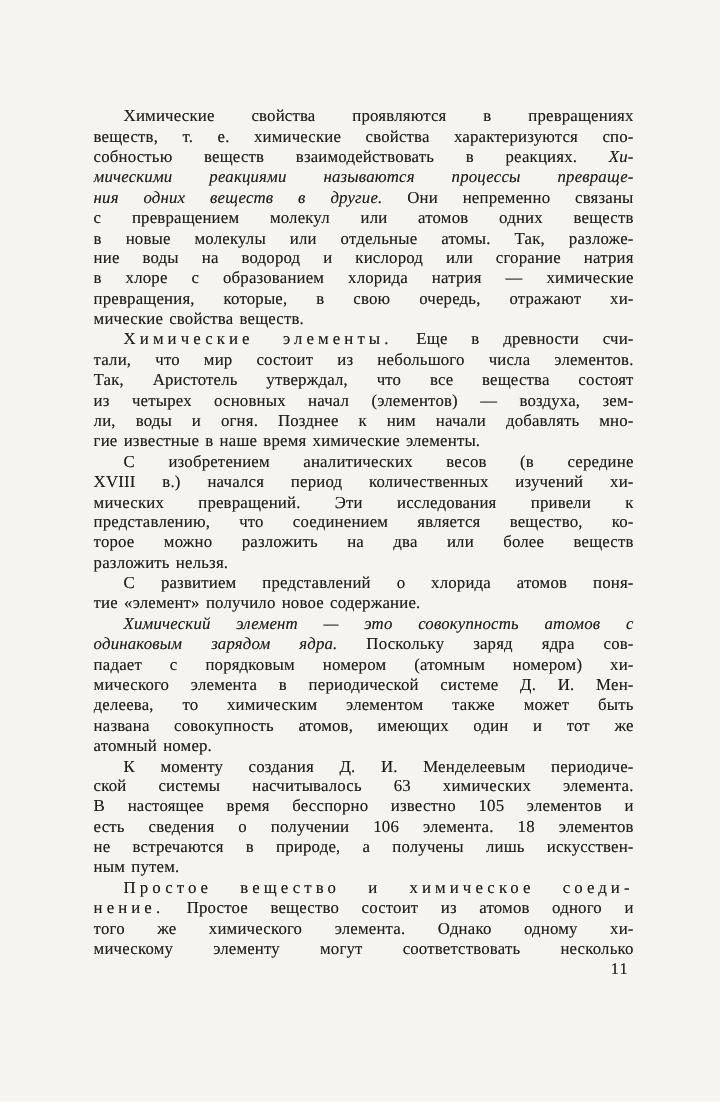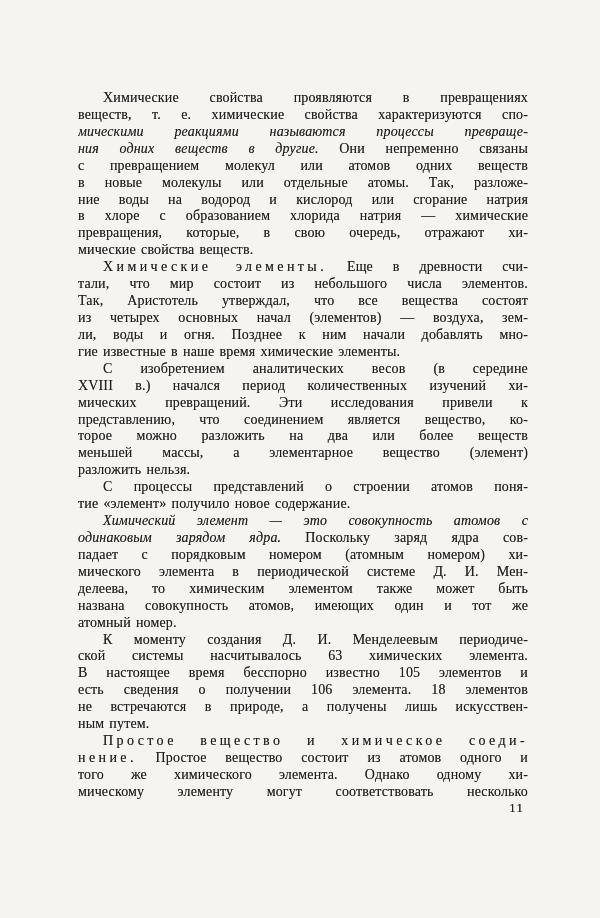--- a/index.html
+++ b/index.html
@@ -42,42 +42,42 @@
     text-shadow:0 0 0.4px rgba(32,31,29,0.55);
   }
 </style>
 </head>
 <body>
 
 <div class="scan">
   <div class="text-block">
       <div class="line indent just"><span class="seg-r">Химические свойства проявляются в превращениях</span></div>
       <div class="line just"><span class="seg-r">веществ, т. е. химические свойства характеризуются спо-</span></div>
+      <div class="line just"><span class="seg-r">собностью веществ взаимодействовать в реакциях. </span><span class="seg-i">Хи-</span></div>
       <div class="line just"><span class="seg-i">мическими реакциями называются процессы превраще-</span></div>
       <div class="line just"><span class="seg-i">ния одних веществ в другие.</span><span class="seg-r"> Они непременно связаны</span></div>
       <div class="line just"><span class="seg-r">с превращением молекул или атомов одних веществ</span></div>
       <div class="line just"><span class="seg-r">в новые молекулы или отдельные атомы. Так, разложе-</span></div>
       <div class="line just"><span class="seg-r">ние воды на водород и кислород или сгорание натрия</span></div>
       <div class="line just"><span class="seg-r">в хлоре с образованием хлорида натрия — химические</span></div>
       <div class="line just"><span class="seg-r">превращения, которые, в свою очередь, отражают хи-</span></div>
       <div class="line"><span class="seg-r">мические свойства веществ.</span></div>
       <div class="line indent just"><span class="seg-s">Химические элементы.</span><span class="seg-r"> Еще в древности счи-</span></div>
       <div class="line just"><span class="seg-r">тали, что мир состоит из небольшого числа элементов.</span></div>
       <div class="line just"><span class="seg-r">Так, Аристотель утверждал, что все вещества состоят</span></div>
       <div class="line just"><span class="seg-r">из четырех основных начал (элементов) — воздуха, зем-</span></div>
       <div class="line just"><span class="seg-r">ли, воды и огня. Позднее к ним начали добавлять мно-</span></div>
       <div class="line"><span class="seg-r">гие известные в наше время химические элементы.</span></div>
       <div class="line indent just"><span class="seg-r">С изобретением аналитических весов (в середине</span></div>
       <div class="line just"><span class="seg-r">XVIII в.) начался период количественных изучений хи-</span></div>
       <div class="line just"><span class="seg-r">мических превращений. Эти исследования привели к</span></div>
       <div class="line just"><span class="seg-r">представлению, что соединением является вещество, ко-</span></div>
       <div class="line just"><span class="seg-r">торое можно разложить на два или более веществ</span></div>
-      <div class="line just"><span class="seg-r">меньшей массы, а элементарное вещество (элемент)</span></div>
       <div class="line"><span class="seg-r">разложить нельзя.</span></div>
-      <div class="line indent just"><span class="seg-r">С процессы представлений о строении атомов поня-</span></div>
+      <div class="line indent just"><span class="seg-r">С развитием представлений о хлорида атомов поня-</span></div>
       <div class="line"><span class="seg-r">тие «элемент» получило новое содержание.</span></div>
       <div class="line indent just"><span class="seg-i">Химический элемент — это совокупность атомов с</span></div>
       <div class="line just"><span class="seg-i">одинаковым зарядом ядра.</span><span class="seg-r"> Поскольку заряд ядра сов-</span></div>
       <div class="line just"><span class="seg-r">падает с порядковым номером (атомным номером) хи-</span></div>
       <div class="line just"><span class="seg-r">мического элемента в периодической системе Д. И. Мен-</span></div>
       <div class="line just"><span class="seg-r">делеева, то химическим элементом также может быть</span></div>
       <div class="line just"><span class="seg-r">названа совокупность атомов, имеющих один и тот же</span></div>
       <div class="line"><span class="seg-r">атомный номер.</span></div>
       <div class="line indent just"><span class="seg-r">К моменту создания Д. И. Менделеевым периодиче-</span></div>
       <div class="line just"><span class="seg-r">ской системы насчитывалось 63 химических элемента.</span></div>

